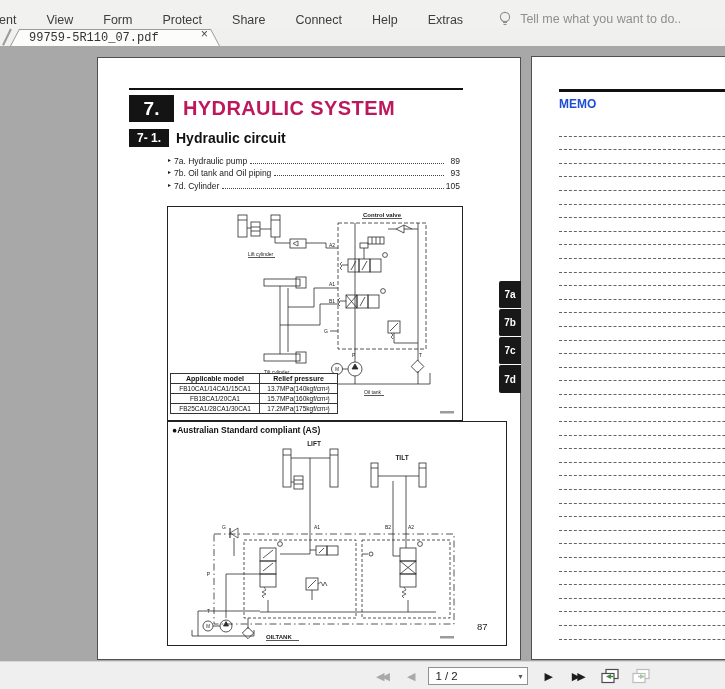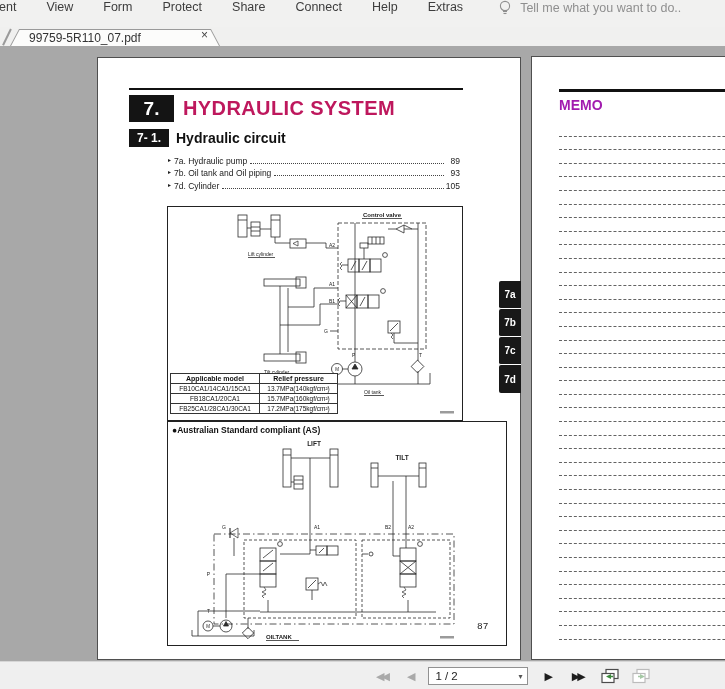--- a/index.html
+++ b/index.html
@@ -1,28 +1,28 @@
 <!DOCTYPE html>
 <html><head>
 <meta charset="utf-8">
 <style>
   html,body{margin:0;padding:0;width:725px;height:689px;overflow:hidden;
     font-family:"Liberation Sans",sans-serif;background:#a8a8a8;}
   *{box-sizing:border-box;}
 
   
   .menubar{position:absolute;left:0;top:0;width:725px;height:27px;background:#f1f1f0;
-    display:flex;align-items:flex-start;color:#3d3d3d;font-size:12.5px;}
+    display:flex;align-items:flex-end;color:#3d3d3d;font-size:12.5px;}
   .menu-item{padding:0 15px;white-space:nowrap;cursor:default;}
   .menu-item:first-child{padding-left:1px;margin-left:-2px;}
   .tellme{display:flex;align-items:center;color:#8f8f8f;margin-left:20px;white-space:nowrap;}
   .tellme svg{margin-right:8px;}
 
   
-  .tabbar{position:absolute;left:0;top:27px;width:725px;height:19px;background:#f0f0ef;}
+  .tabbar{position:absolute;left:0;top:27px;width:725px;height:19px;background:#f0f0ef;font-family:Liberation Mono, monospace;}
   .tab-stub{position:absolute;left:6px;top:1px;width:1.5px;height:18px;background:#9a9a9a;
     transform:rotate(26deg);}
   .tab-outer{position:absolute;left:10px;top:2px;width:210px;height:17px;background:#9a9a9a;
     clip-path:polygon(0 100%,9px 0,calc(100% - 9px) 0,100% 100%);}
   .tab-inner{position:absolute;left:1px;right:1px;top:1px;bottom:0;background:#fcfcfb;
     clip-path:polygon(0 100%,8.5px 0,calc(100% - 8.5px) 0,100% 100%);
     display:flex;align-items:center;font-size:12px;color:#333;}
   .tab-title{padding-left:18px;}
   .tab-close{position:absolute;right:22px;top:1px;font-size:12px;color:#444;cursor:pointer;}
 
@@ -50,32 +50,32 @@
   .toc-page{min-width:14px;text-align:right;}
 
   .diagbox{position:absolute;left:69px;border:1px solid #222;background:#fff;}
   .diag1{top:148px;width:296px;height:215px;}
   .diag2{top:363px;width:340px;height:225px;}
   .diag2-head{position:absolute;left:4px;top:3px;font-size:8.5px;font-weight:bold;color:#111;}
   .dtable{position:absolute;left:2px;top:166px;width:168px;border-collapse:collapse;
     font-size:6.5px;color:#111;background:#fff;}
   .dtable th,.dtable td{border:1px solid #333;text-align:center;padding:1px 0;height:10px;}
   .dtable th{font-size:7px;font-weight:bold;}
-  .pageno{position:absolute;left:379px;top:563px;font-size:9.5px;color:#222;font-family:Liberation Mono, monospace;}
+  .pageno{position:absolute;left:379px;top:563px;font-size:9.5px;color:#222;}
 
   
   .side-tabs{position:absolute;left:499px;top:235px;width:22px;}
   .side-tab{width:22px;height:28px;background:#181818;color:#fff;font-size:10px;
     font-weight:bold;display:flex;align-items:center;justify-content:center;
     border-bottom:1px solid #fff;border-radius:2px 0 0 2px;cursor:pointer;}
   .side-tab:last-child{border-bottom:none;}
 
   
   .memo-rule{position:absolute;left:27px;top:32px;right:0;height:2.5px;background:#111;}
-  .memo-title{position:absolute;left:27px;top:40px;font-size:14px;font-weight:bold;color:#a21caf;}
+  .memo-title{position:absolute;left:27px;top:40px;font-size:12px;font-weight:bold;color:#1d4ed8;}
   .memo-lines{position:absolute;left:27px;top:66px;right:0;}
   .memo-line{height:13.6px;border-bottom:1.6px dashed #636363;}
 
   
   .statusbar{position:absolute;left:0;top:661px;width:725px;height:28px;background:#efefef;
     border-top:1px solid #d6d6d6;}
   .navwrap{position:absolute;left:370px;top:4px;display:flex;align-items:center;height:20px;}
   .navbtn{font-size:11px;padding:0 6px;cursor:pointer;letter-spacing:-3px;user-select:none;}
   .nav-disabled{color:#a9a9a9;}
   .nav-enabled{color:#1d1d1d;}

